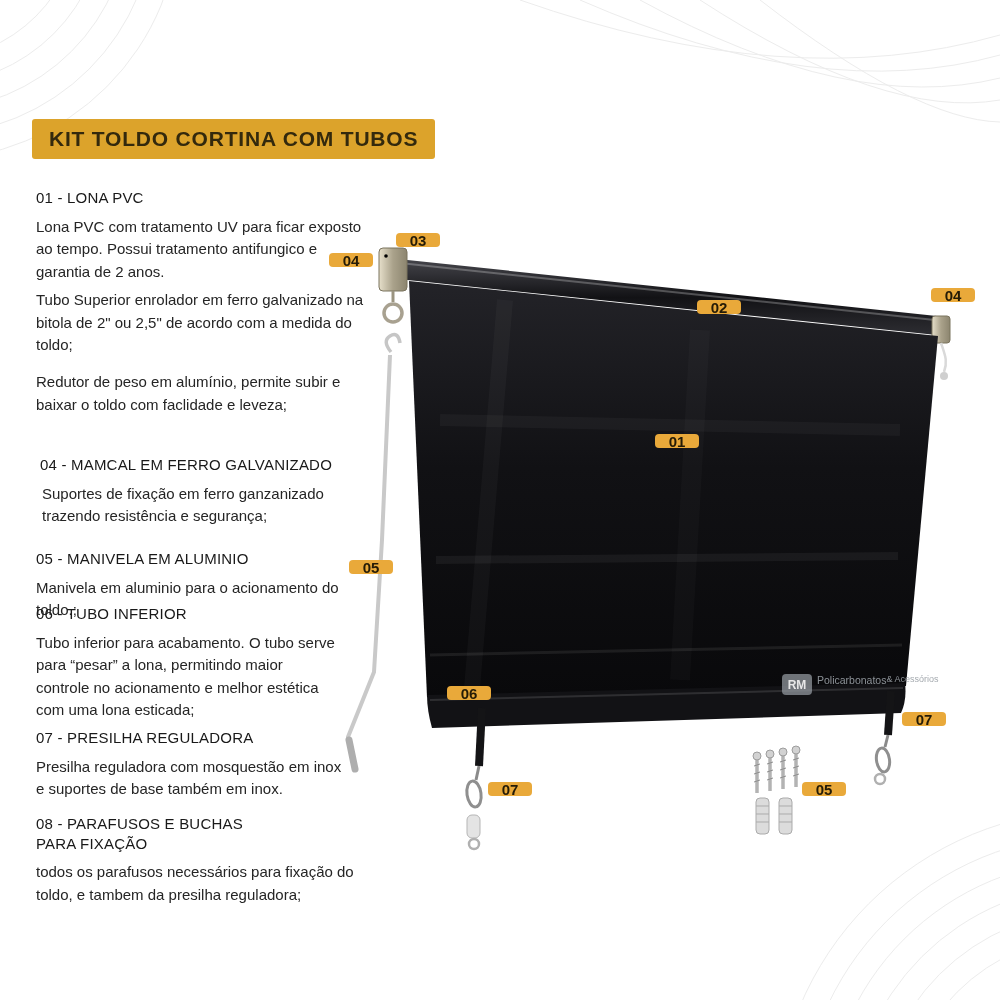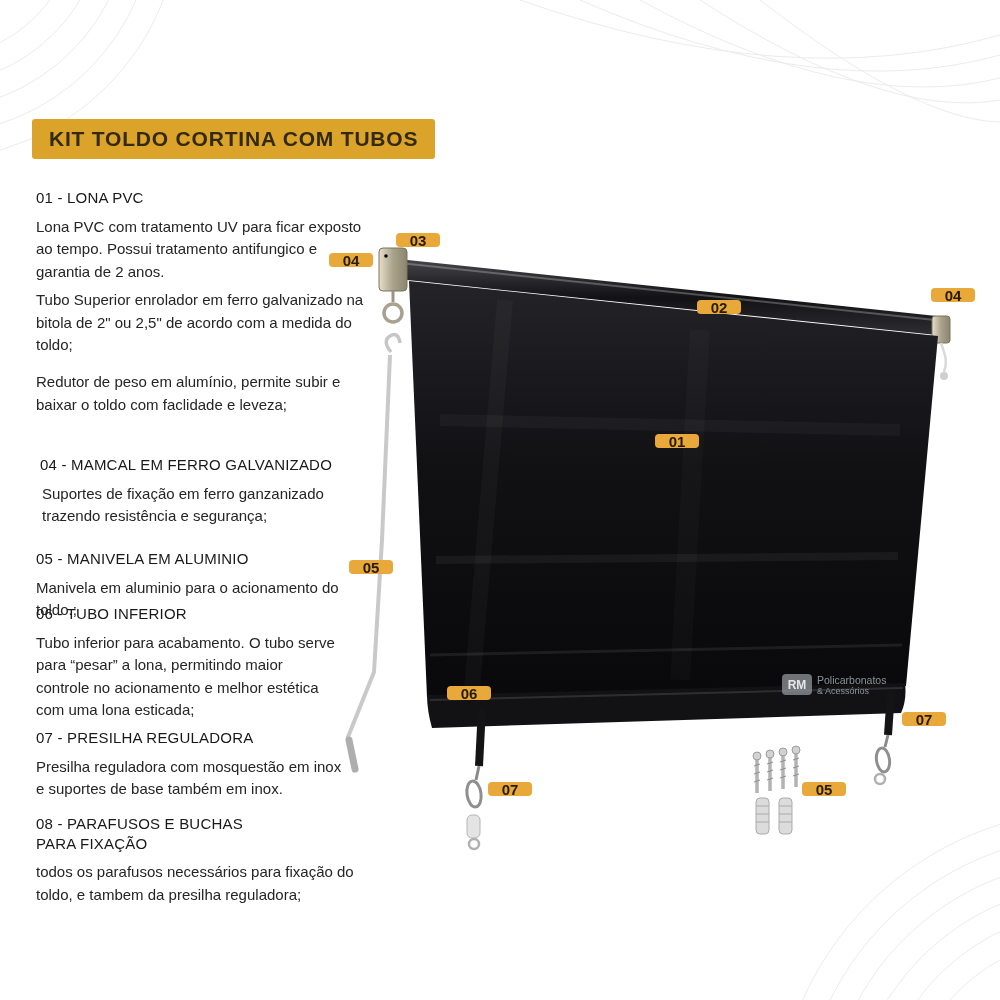--- a/index.html
+++ b/index.html
@@ -34,21 +34,21 @@
     font-size:15px;font-weight:bold;
     display:flex;align-items:center;justify-content:center;
   }
 
   .logo{position:absolute;left:782px;top:674px;display:flex;gap:5px;align-items:flex-start;opacity:.9}
   .logo-mark{
     width:30px;height:21px;border-radius:4px;background:rgba(150,156,163,.8);
     color:#fff;font-weight:bold;font-size:12px;
     display:flex;align-items:center;justify-content:center;
   }
-  .logo-text{display:flex;flex-direction:column;color:#9aa0a6;line-height:1.15}
+  .logo-text{display:flex;color:#9aa0a6;line-height:1.15}
   .logo-text .l1{font-size:10.5px}
   .logo-text .l2{font-size:9px}
 </style>
 </head>
 <body>
 
 <div class="page">
 
   <svg class="bg-decor" width="1000" height="1000" viewBox="0 0 1000 1000">
     <g fill="none" stroke="#ececec" stroke-width="1">

